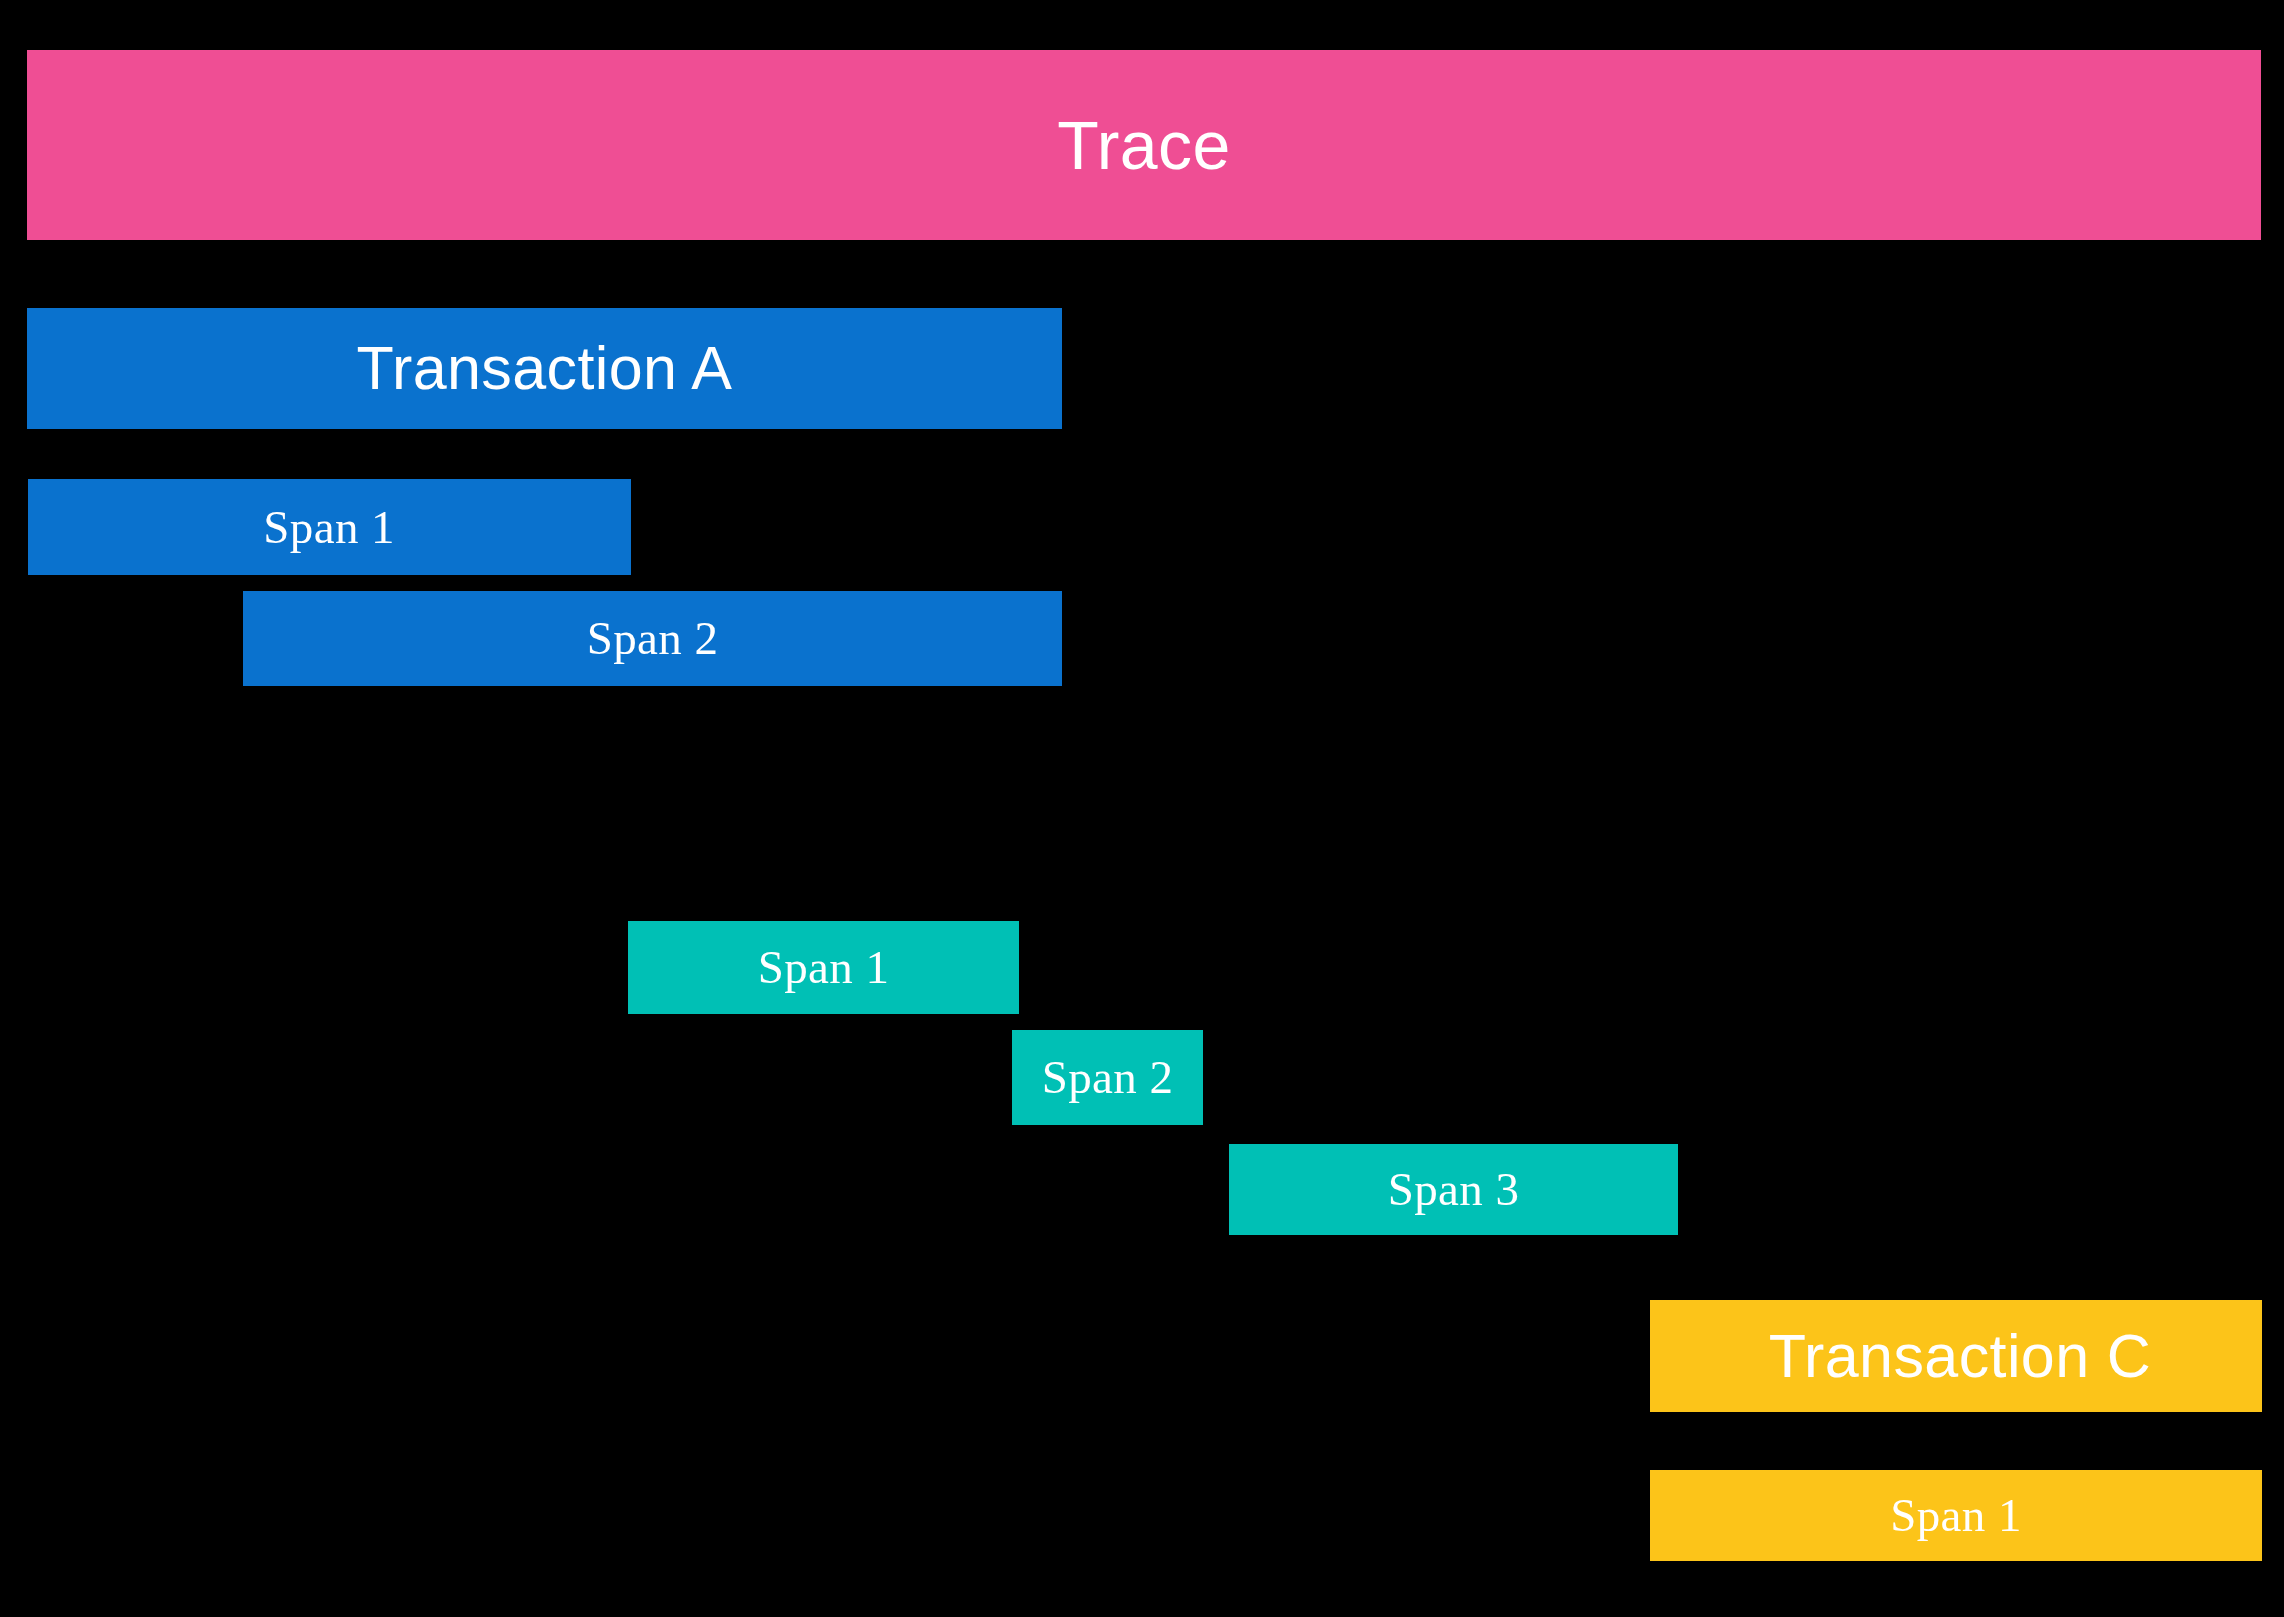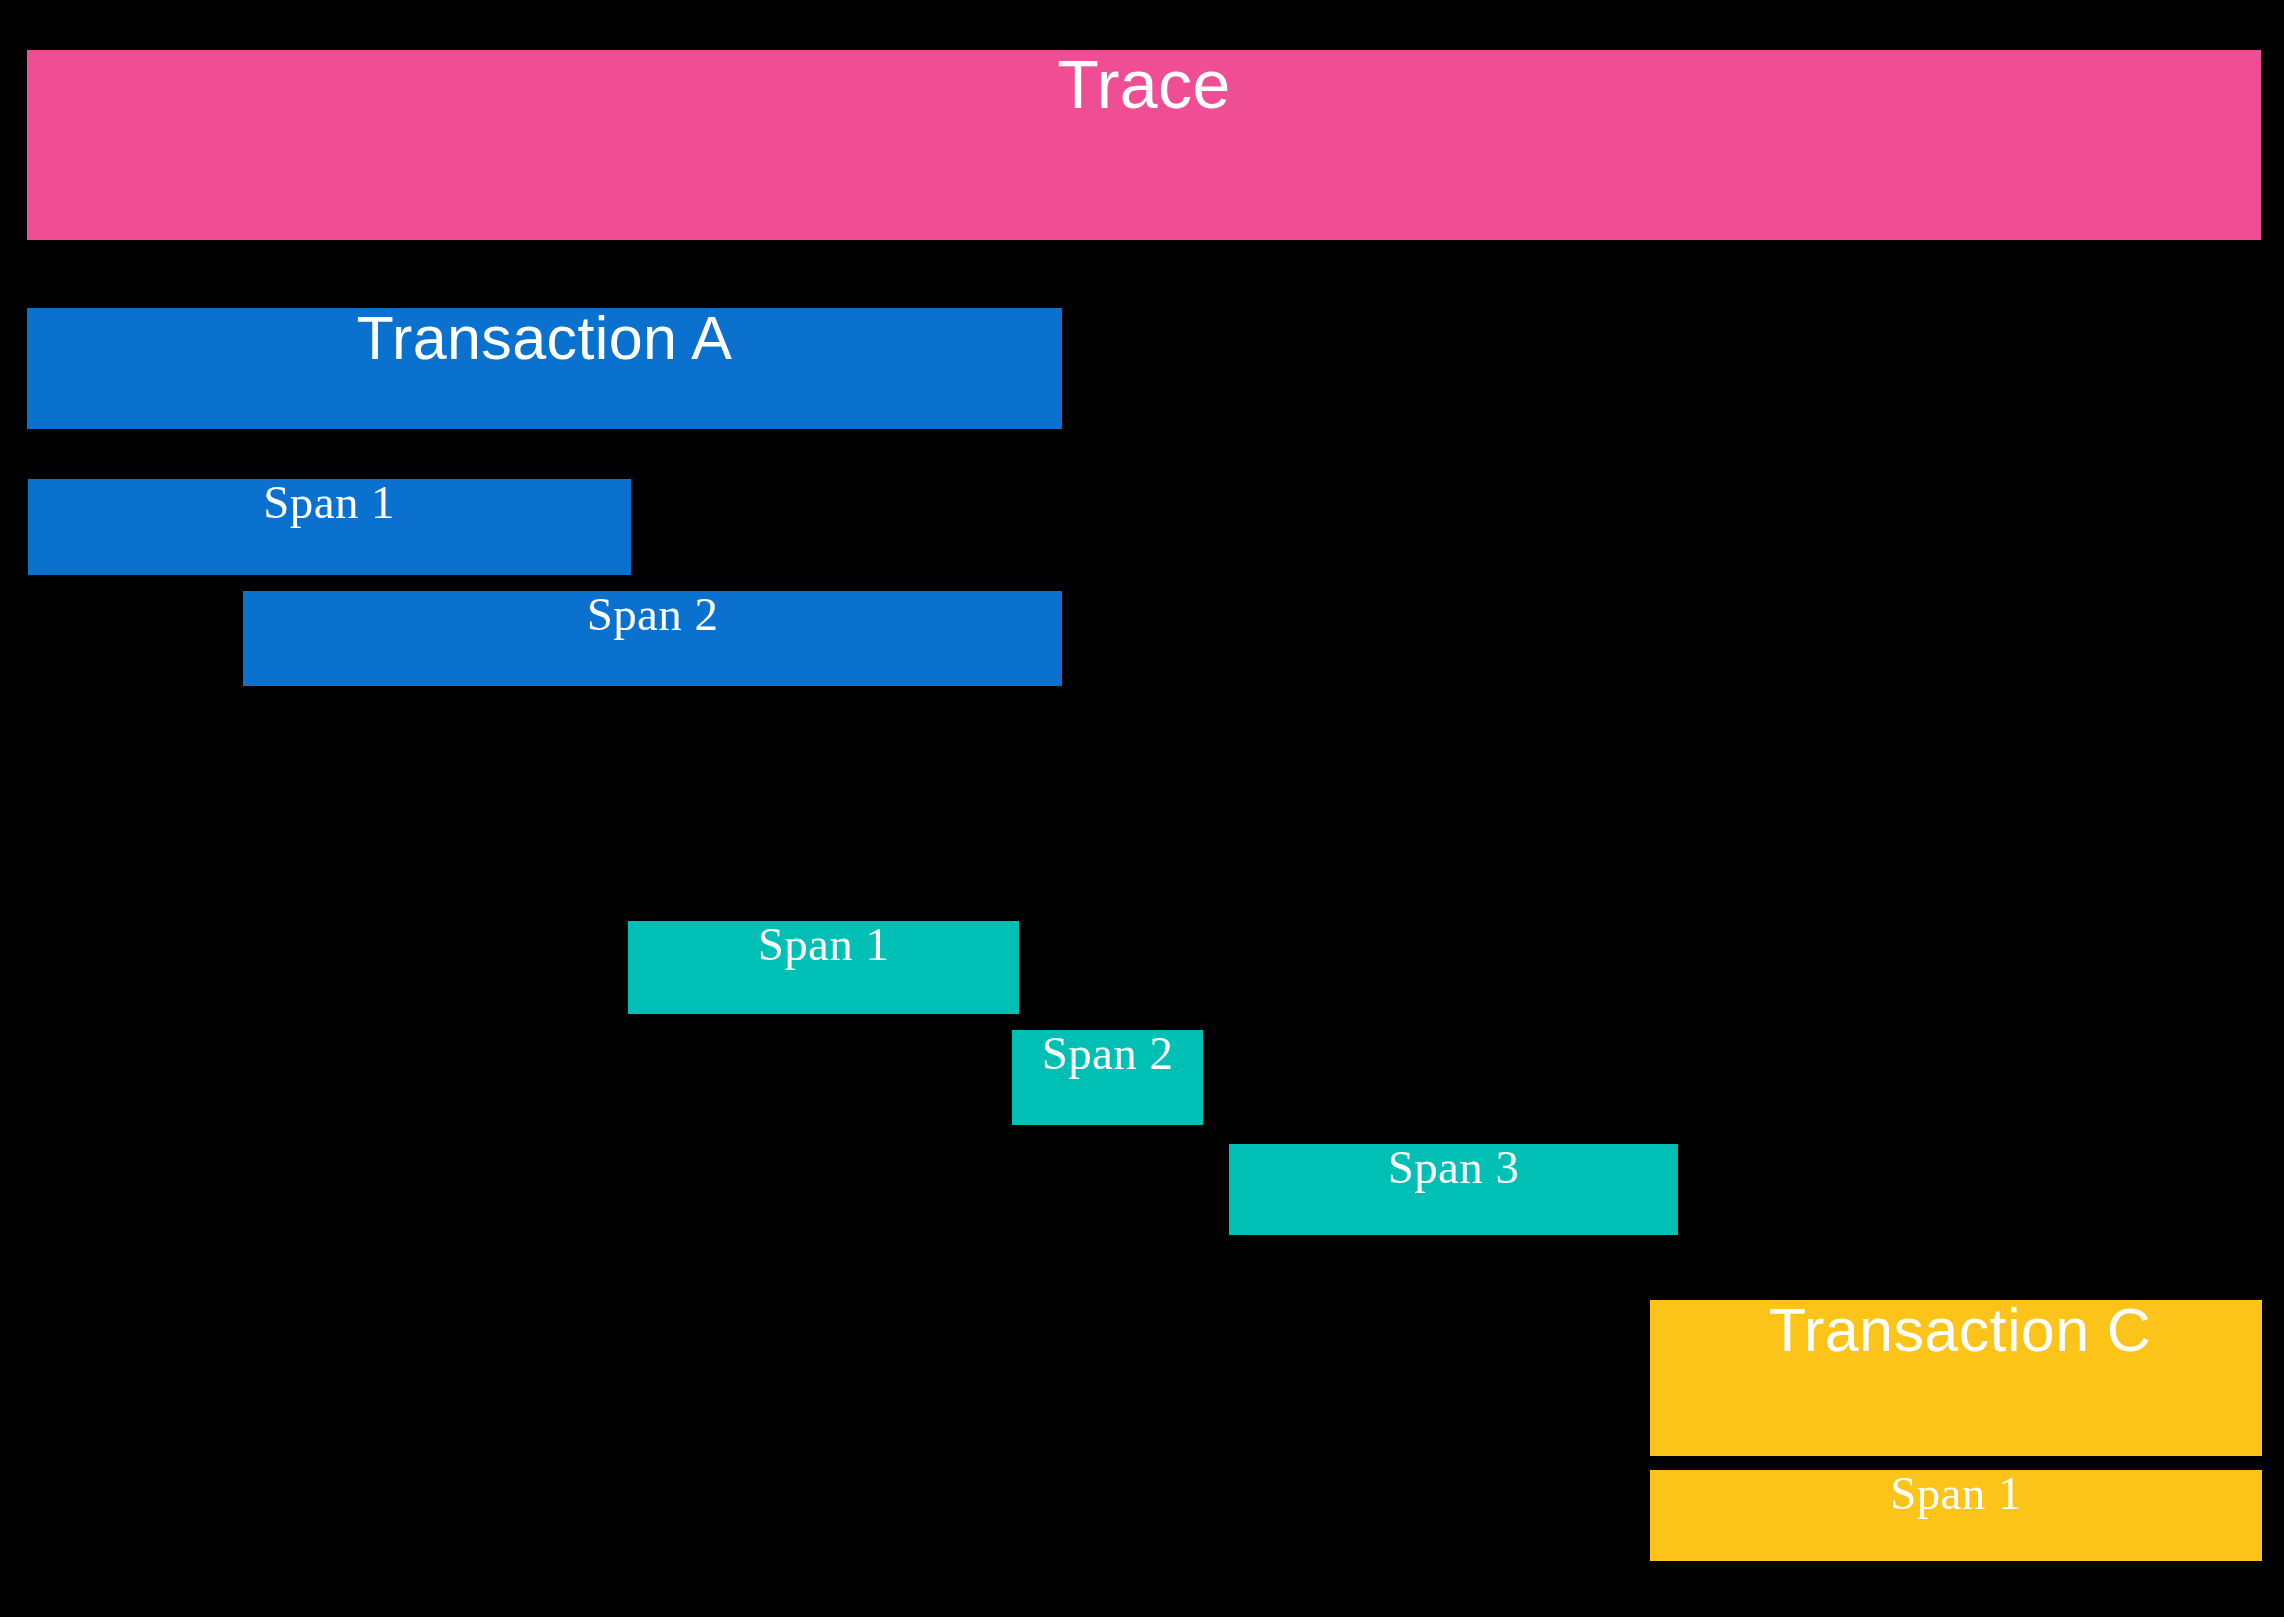--- a/index.html
+++ b/index.html
@@ -12,20 +12,21 @@
     width: 2284px;
     height: 1618px;
     background: #000000;
     overflow: hidden;
     font-family: "Liberation Sans", "DejaVu Sans", sans-serif;
   }
   .bar {
     position: absolute;
     box-sizing: border-box;
     display: flex;
+    align-items: center;
     justify-content: center;
     color: #ffffff;
     font-weight: 400;
     line-height: 1;
     white-space: nowrap;
     overflow: hidden;
   }
   .bar-label {
     display: block;
     color: #ffffff;
@@ -54,20 +55,20 @@
     </div>
     <div class="bar level-span" style="left: 628px; top: 921px; width: 391px; height: 93px; background: rgb(0, 192, 181);">
       <span class="bar-label">Span 1</span>
     </div>
     <div class="bar level-span" style="left: 1012px; top: 1030px; width: 191px; height: 95px; background: rgb(0, 192, 181);">
       <span class="bar-label">Span 2</span>
     </div>
     <div class="bar level-span" style="left: 1201px; top: 1144px; width: 449px; height: 91px; background: rgb(0, 192, 181); margin-left: 28px;">
       <span class="bar-label">Span 3</span>
     </div>
-    <div class="bar level-transaction" style="left: 1650px; top: 1300px; width: 612px; height: 156px; background: rgb(252, 196, 25); padding-left: 8px;">
+    <div class="bar level-transaction" style="left: 1650px; top: 1300px; width: 612px; height: 112px; background: rgb(252, 196, 25); padding-left: 8px;">
       <span class="bar-label">Transaction C</span>
     </div>
     <div class="bar level-span" style="left: 1650px; top: 1470px; width: 612px; height: 91px; background: rgb(252, 196, 25);">
       <span class="bar-label">Span 1</span>
     </div>
   </div>
 
 
 </body></html>

